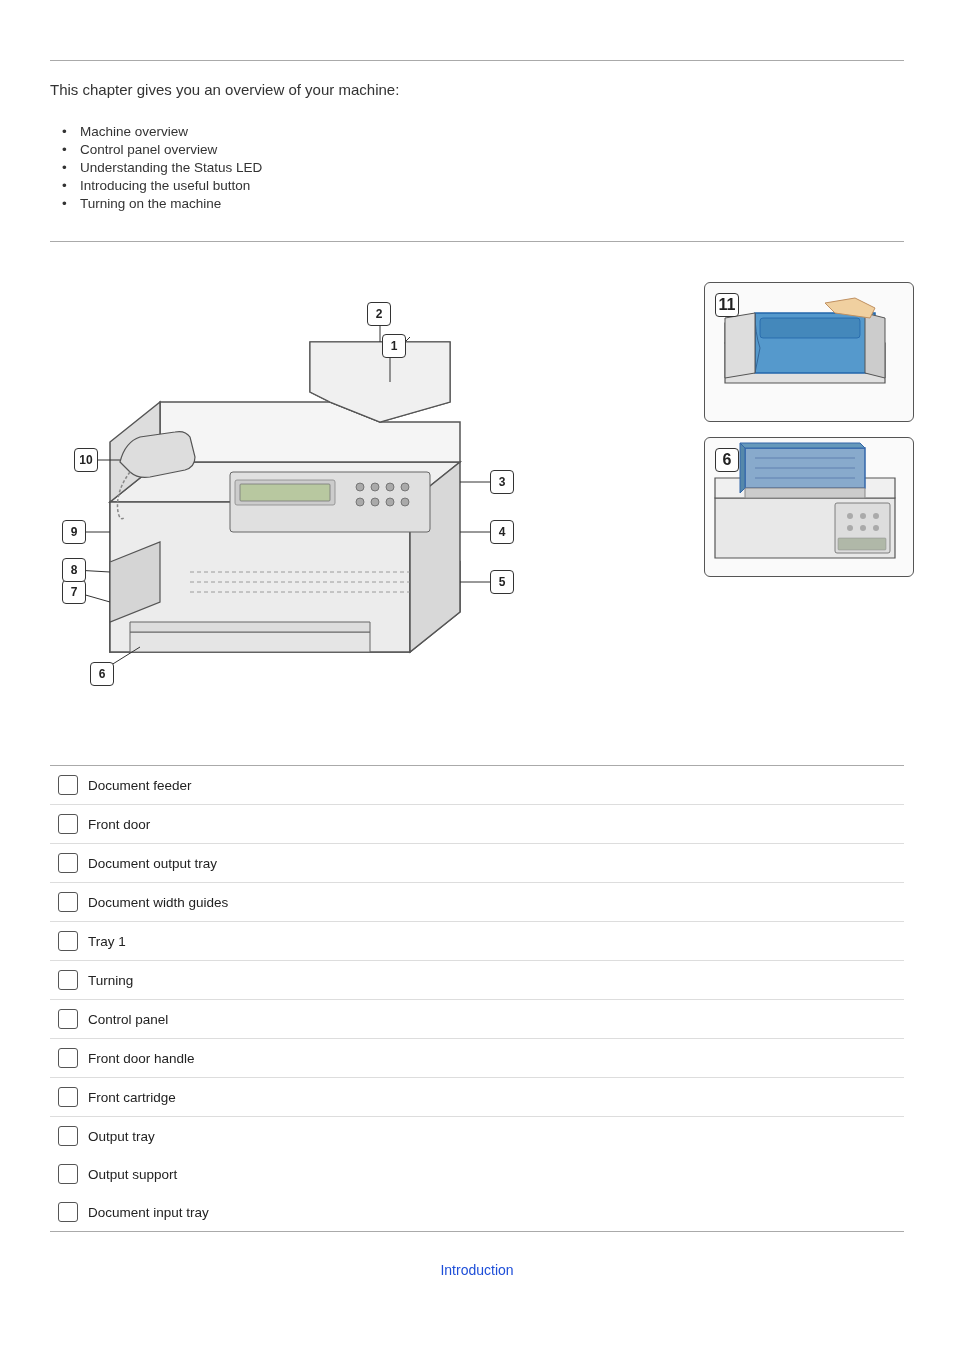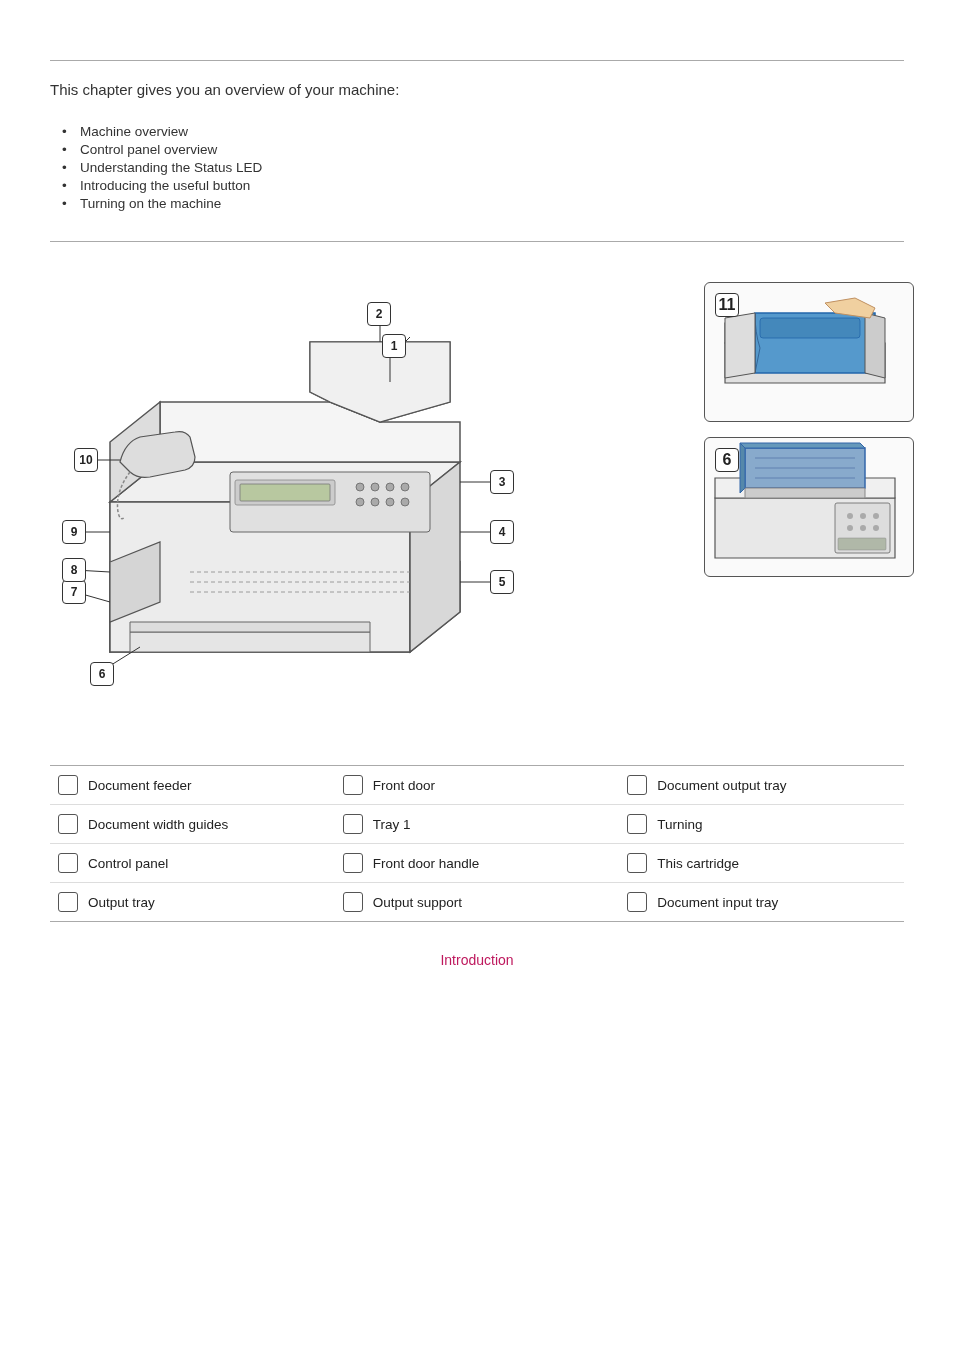--- a/index.html
+++ b/index.html
@@ -93,21 +93,21 @@
 
     
     .parts-table {
       margin: 10px 50px 20px 50px;
       border-top: 1px solid #aaa;
       border-bottom: 1px solid #aaa;
     }
 
     .parts-row {
       display: flex;
-      flex-direction: row;
+      flex-direction: column;
       border-bottom: none;
     }
 
     .parts-cell {
       flex: 1;
       display: flex;
       align-items: center;
       padding: 9px 8px;
       font-size: 13.5px;
       color: #222;
@@ -124,21 +124,21 @@
       border: 1.5px solid #555;
       border-radius: 3px;
       margin-right: 10px;
       flex-shrink: 0;
       background: #fff;
     }
 
     .footer-text {
       text-align: center;
       font-size: 14px;
-      color: #be185d;
+      color: #1d4ed8;
       margin-top: 30px;
       padding-bottom: 20px;
     }
 
     
     .label-badge {
       position: absolute;
       display: flex;
       align-items: center;
       justify-content: center;
@@ -353,21 +353,21 @@
       <div class="parts-cell">
         <div class="cell-icon"></div>
         <span>Control panel</span>
       </div>
       <div class="parts-cell">
         <div class="cell-icon"></div>
         <span>Front door handle</span>
       </div>
       <div class="parts-cell">
         <div class="cell-icon"></div>
-        <span>This cartridge</span>
+        <span>Front cartridge</span>
       </div>
     </div>
     <div class="parts-row">
       <div class="parts-cell" style="border-bottom:none;">
         <div class="cell-icon"></div>
         <span>Output tray</span>
       </div>
       <div class="parts-cell" style="border-bottom:none;">
         <div class="cell-icon"></div>
         <span>Output support</span>

